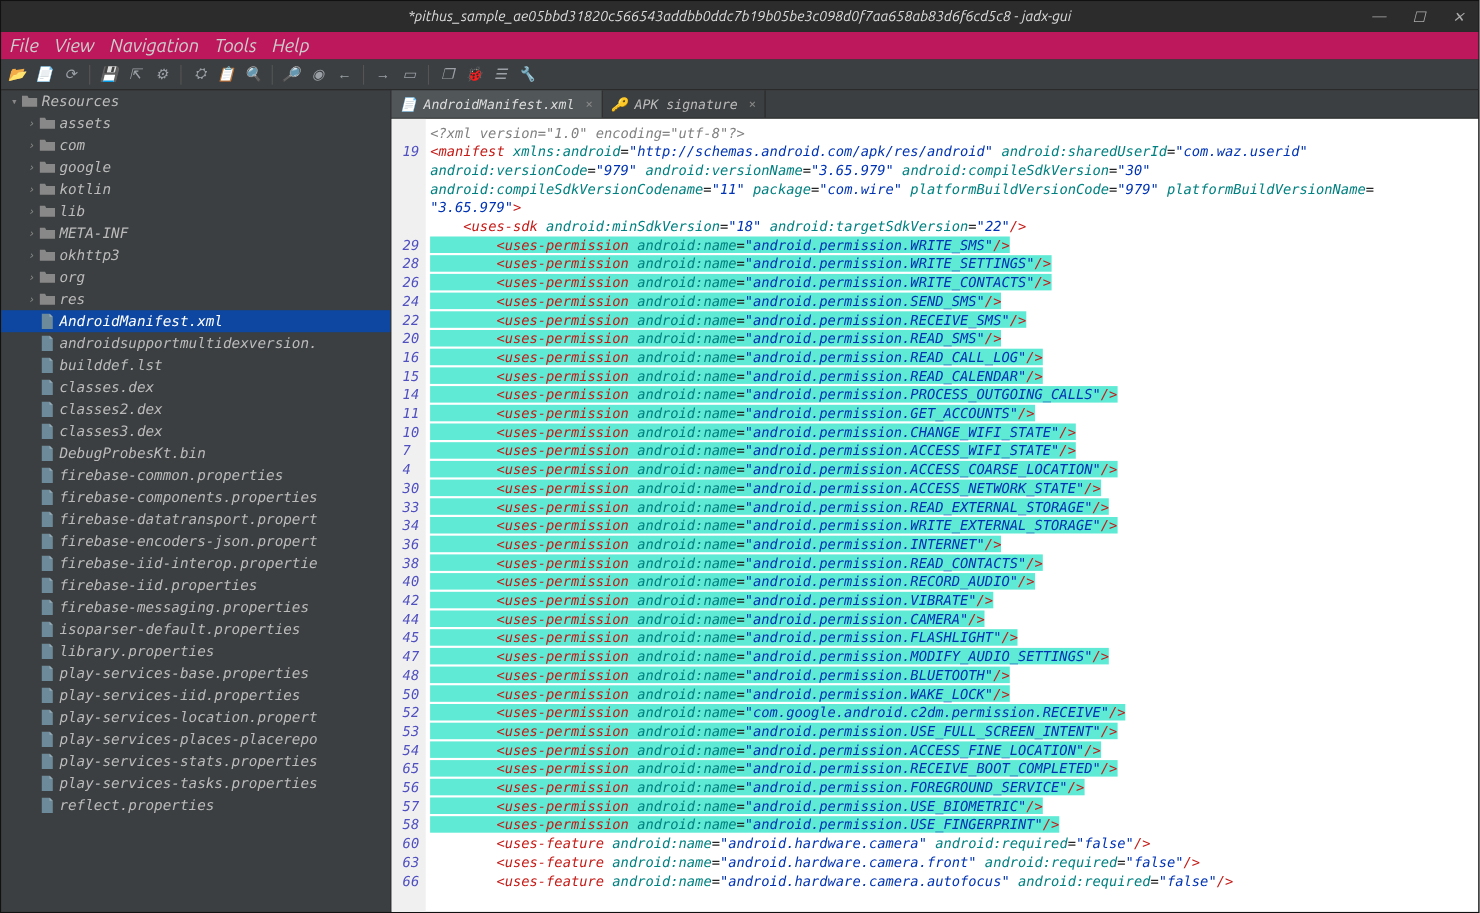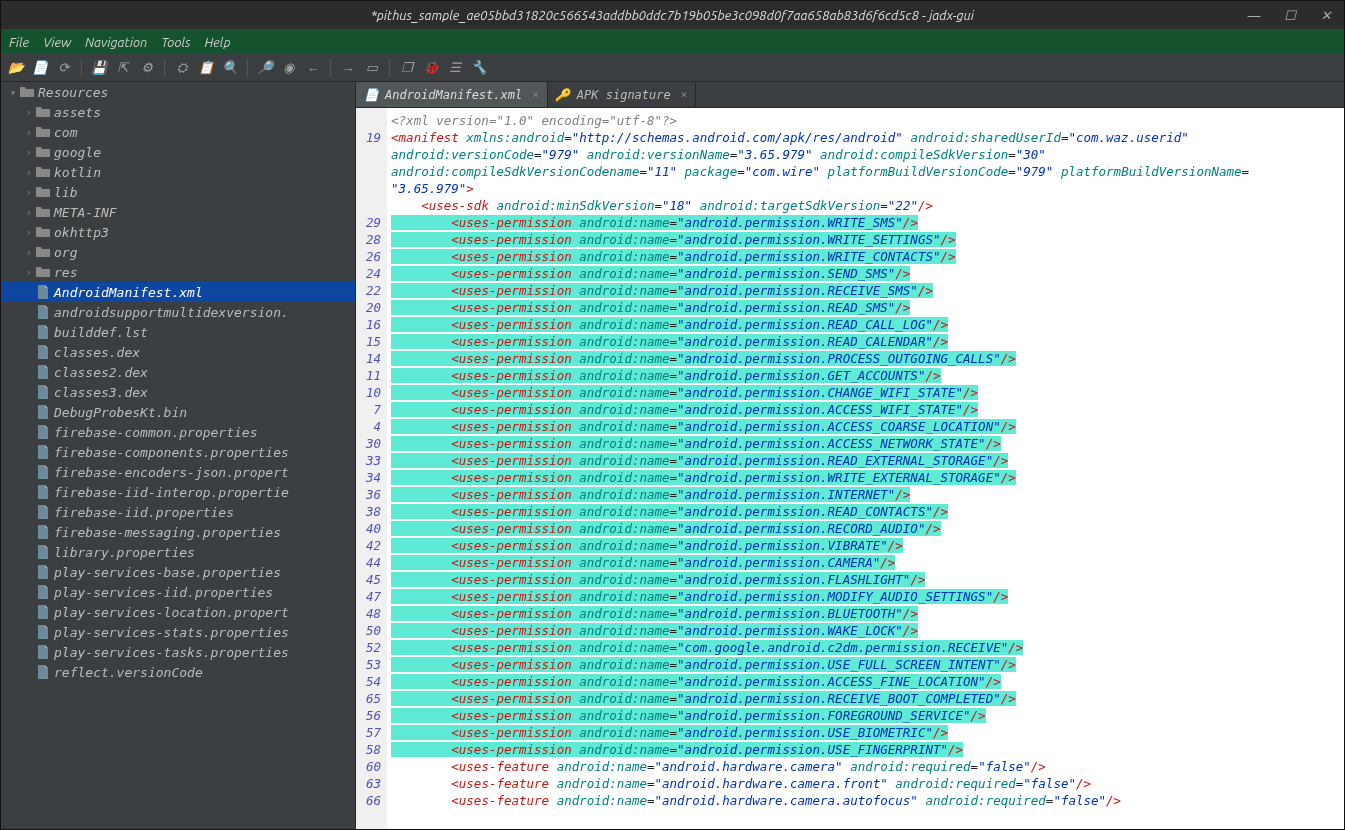--- a/index.html
+++ b/index.html
@@ -36,28 +36,28 @@
   gap: 12px;
   align-items: center;
 }
 .titlebar .controls span {
   width: 24px;
   text-align: center;
   cursor: pointer;
   color: #aaa;
 }
 .menubar {
-  background: #14532d;
+  background: #be185d;
   height: 25px;
   display: flex;
   align-items: center;
   padding: 0 8px;
   gap: 14px;
   color: #ccc;
-  font-size: 13px;
+  font-size: 17px;
 }
 .menubar span { cursor: pointer; }
 .toolbar {
   background: #3c3f41;
   height: 28px;
   display: flex;
   align-items: center;
   padding: 0 4px;
   gap: 2px;
   border-bottom: 1px solid #282828;
@@ -145,21 +145,20 @@
   display: flex;
   background: #fff;
   overflow: hidden;
   font-family: "DejaVu Sans Mono", "Courier New", monospace;
   font-size: 12.5px;
   line-height: 17px;
 }
 .gutter {
   background: #f0f0f0;
   color: #5050c0;
-  text-align: right;
   padding: 4px 6px 4px 10px;
   user-select: none;
   min-width: 30px;
 }
 .code {
   flex: 1;
   padding: 4px 0 4px 4px;
   white-space: pre;
   color: #222;
   overflow-x: auto;
@@ -424,20 +423,31 @@
         </div>
         <div class="tree-row">
           <span class="indent" style="width: 16px;"></span>
           <span class="exp"></span>
           <span class="ico">
             <svg width="12" height="14" viewBox="0 0 12 14">
               <path class="file-svg" d="M1 0h7l3 3v11H1z"></path>
               <path fill="#fff" opacity=".3" d="M8 0v3h3z"></path>
             </svg>
           </span>
+          <span>firebase-datatransport.propert</span>
+        </div>
+        <div class="tree-row">
+          <span class="indent" style="width: 16px;"></span>
+          <span class="exp"></span>
+          <span class="ico">
+            <svg width="12" height="14" viewBox="0 0 12 14">
+              <path class="file-svg" d="M1 0h7l3 3v11H1z"></path>
+              <path fill="#fff" opacity=".3" d="M8 0v3h3z"></path>
+            </svg>
+          </span>
           <span>firebase-encoders-json.propert</span>
         </div>
         <div class="tree-row">
           <span class="indent" style="width: 16px;"></span>
           <span class="exp"></span>
           <span class="ico">
             <svg width="12" height="14" viewBox="0 0 12 14">
               <path class="file-svg" d="M1 0h7l3 3v11H1z"></path>
               <path fill="#fff" opacity=".3" d="M8 0v3h3z"></path>
             </svg>
@@ -468,20 +478,31 @@
         </div>
         <div class="tree-row">
           <span class="indent" style="width: 16px;"></span>
           <span class="exp"></span>
           <span class="ico">
             <svg width="12" height="14" viewBox="0 0 12 14">
               <path class="file-svg" d="M1 0h7l3 3v11H1z"></path>
               <path fill="#fff" opacity=".3" d="M8 0v3h3z"></path>
             </svg>
           </span>
+          <span>isoparser-default.properties</span>
+        </div>
+        <div class="tree-row">
+          <span class="indent" style="width: 16px;"></span>
+          <span class="exp"></span>
+          <span class="ico">
+            <svg width="12" height="14" viewBox="0 0 12 14">
+              <path class="file-svg" d="M1 0h7l3 3v11H1z"></path>
+              <path fill="#fff" opacity=".3" d="M8 0v3h3z"></path>
+            </svg>
+          </span>
           <span>library.properties</span>
         </div>
         <div class="tree-row">
           <span class="indent" style="width: 16px;"></span>
           <span class="exp"></span>
           <span class="ico">
             <svg width="12" height="14" viewBox="0 0 12 14">
               <path class="file-svg" d="M1 0h7l3 3v11H1z"></path>
               <path fill="#fff" opacity=".3" d="M8 0v3h3z"></path>
             </svg>
@@ -512,20 +533,31 @@
         </div>
         <div class="tree-row">
           <span class="indent" style="width: 16px;"></span>
           <span class="exp"></span>
           <span class="ico">
             <svg width="12" height="14" viewBox="0 0 12 14">
               <path class="file-svg" d="M1 0h7l3 3v11H1z"></path>
               <path fill="#fff" opacity=".3" d="M8 0v3h3z"></path>
             </svg>
           </span>
+          <span>play-services-places-placerepo</span>
+        </div>
+        <div class="tree-row">
+          <span class="indent" style="width: 16px;"></span>
+          <span class="exp"></span>
+          <span class="ico">
+            <svg width="12" height="14" viewBox="0 0 12 14">
+              <path class="file-svg" d="M1 0h7l3 3v11H1z"></path>
+              <path fill="#fff" opacity=".3" d="M8 0v3h3z"></path>
+            </svg>
+          </span>
           <span>play-services-stats.properties</span>
         </div>
         <div class="tree-row">
           <span class="indent" style="width: 16px;"></span>
           <span class="exp"></span>
           <span class="ico">
             <svg width="12" height="14" viewBox="0 0 12 14">
               <path class="file-svg" d="M1 0h7l3 3v11H1z"></path>
               <path fill="#fff" opacity=".3" d="M8 0v3h3z"></path>
             </svg>
@@ -534,21 +566,21 @@
         </div>
         <div class="tree-row">
           <span class="indent" style="width: 16px;"></span>
           <span class="exp"></span>
           <span class="ico">
             <svg width="12" height="14" viewBox="0 0 12 14">
               <path class="file-svg" d="M1 0h7l3 3v11H1z"></path>
               <path fill="#fff" opacity=".3" d="M8 0v3h3z"></path>
             </svg>
           </span>
-          <span>reflect.versionCode</span>
+          <span>reflect.properties</span>
         </div>
       </div>
 
     <div class="editor-area">
       <div class="tabs" id="tabs">
           <div class="tab active">
             <span>📄</span>
             <span>AndroidManifest.xml</span>
             <span class="close">×</span>
           </div>

